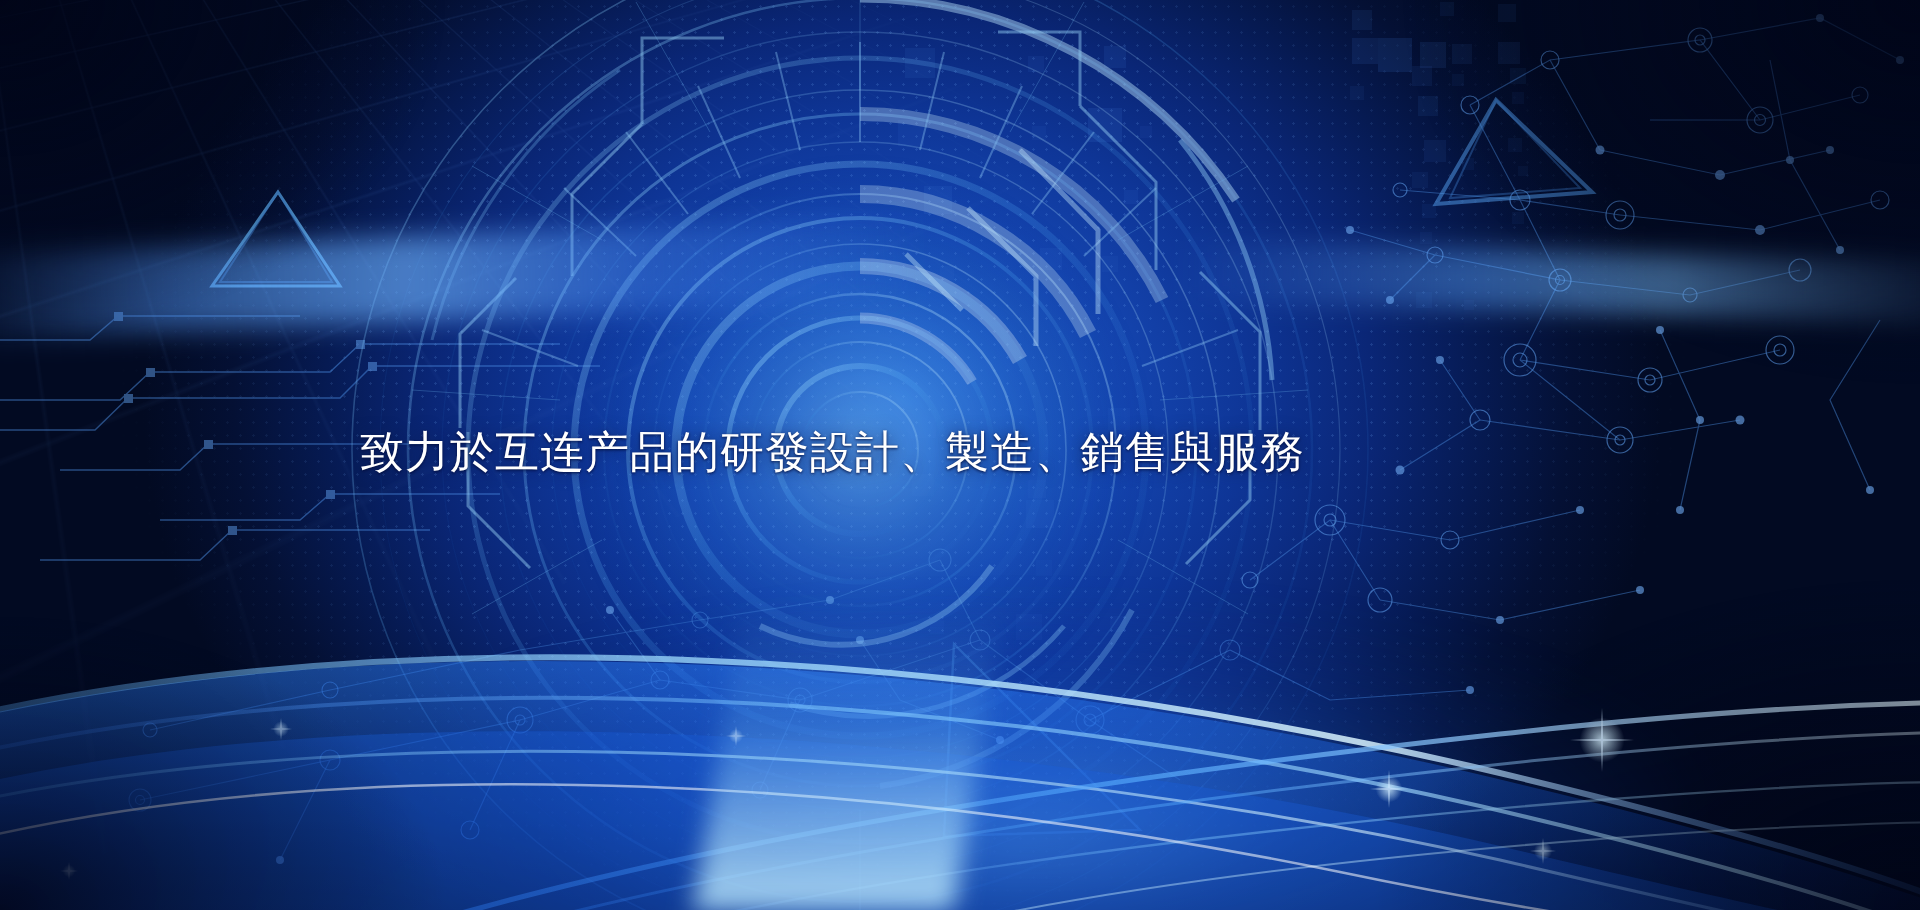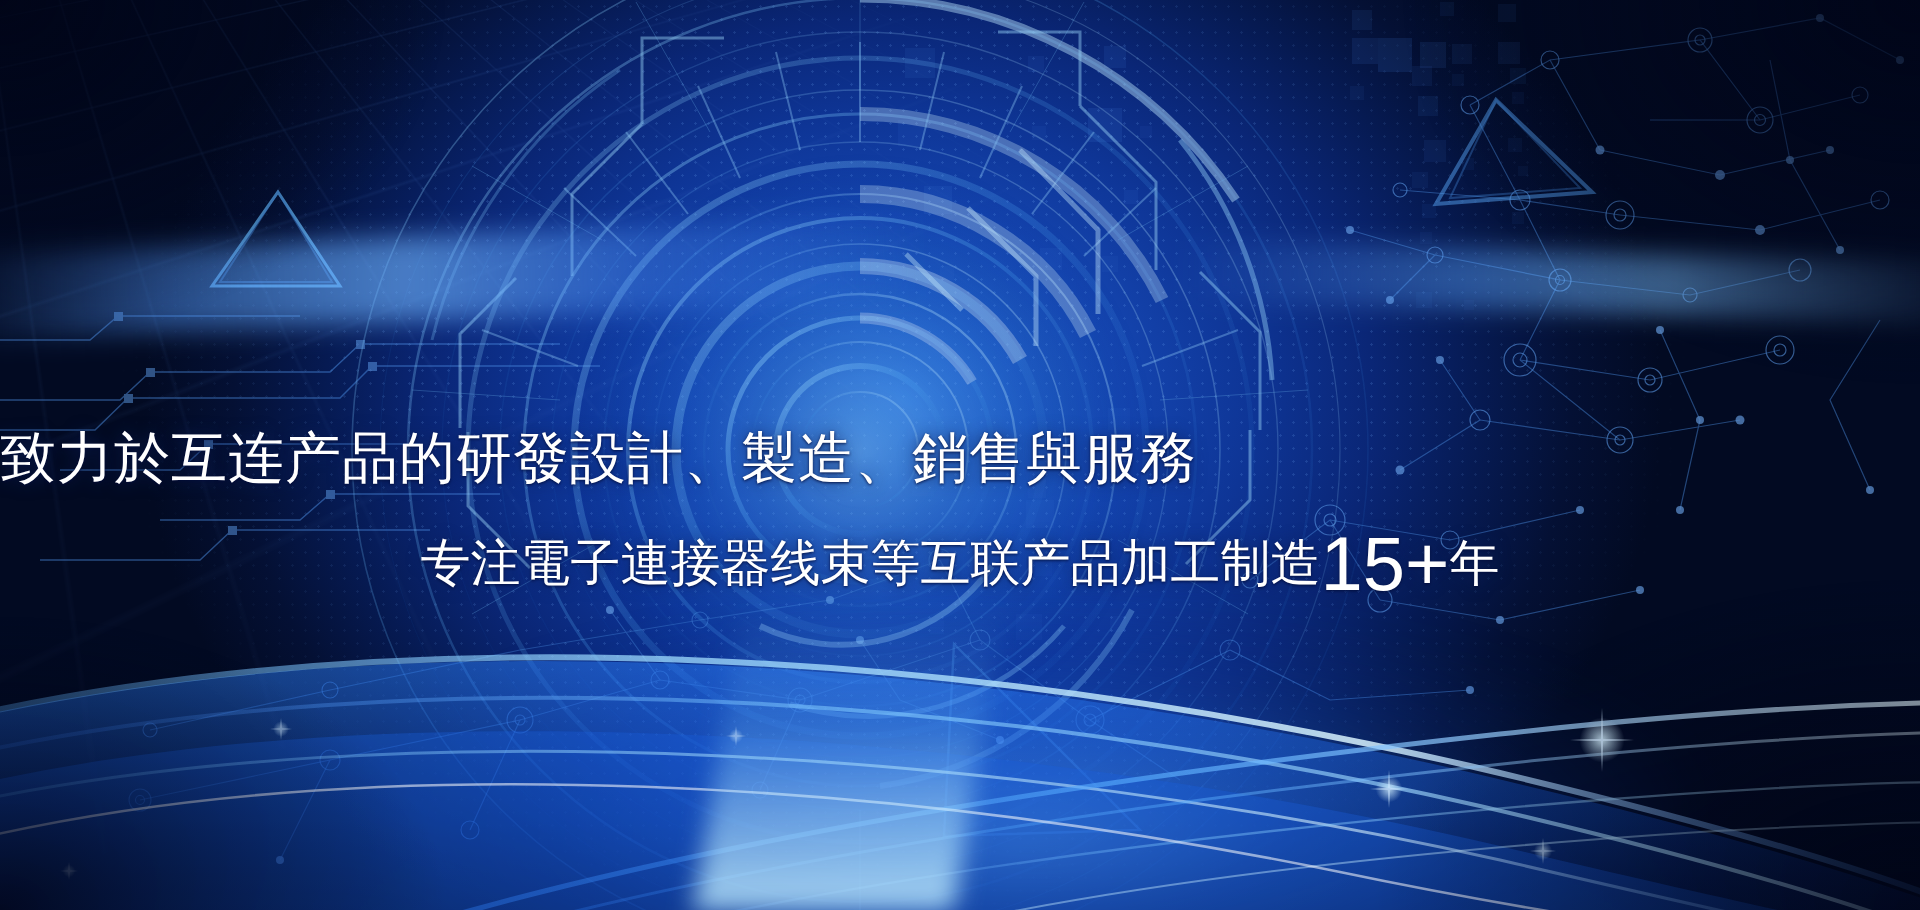--- a/index.html
+++ b/index.html
@@ -145,22 +145,23 @@
 
   
   .copy {
     position: absolute;
     left: 0; top: 0; width: 1920px; height: 910px;
     display: block;
   }
   .headline-1 {
     position: absolute;
     left: 0; top: 430px; width: 1665px;
+    text-align: center;
     color: #ffffff;
-    font-size: 56px;
+    font-size: 44px;
     line-height: 1.0;
     letter-spacing: 1px;
     font-weight: 400;
     text-shadow: 0 0 16px rgba(10,30,90,.85), 0 1px 3px rgba(0,10,50,.9);
     white-space: nowrap;
   }
   .headline-2 {
     position: absolute;
     left: 0; top: 530px; width: 1920px;
     text-align: center;
@@ -548,18 +549,15 @@
   <div class="spark" style="left:1370px;top:770px;width:38px;height:38px;opacity:.85"></div>
   <div class="spark" style="left:1530px;top:838px;width:26px;height:26px;opacity:.7"></div>
   <div class="spark" style="left:270px;top:718px;width:22px;height:22px;opacity:.6"></div>
   <div class="spark" style="left:726px;top:726px;width:20px;height:20px;opacity:.55"></div>
   <div class="spark" style="left:60px;top:862px;width:18px;height:18px;opacity:.5"></div>
 
   <div class="layer bg-vignette"></div>
 
   <div class="copy">
     <div class="headline-1">致力於互连产品的研發設計、製造、銷售與服務</div>
-    <div class="headline-2">
-      <span>专注電子連接器线束等互联产品加工制造</span><span class="big">15+</span><span>年</span>
-    </div>
   </div>
 
 </div>
 
 </body></html>

